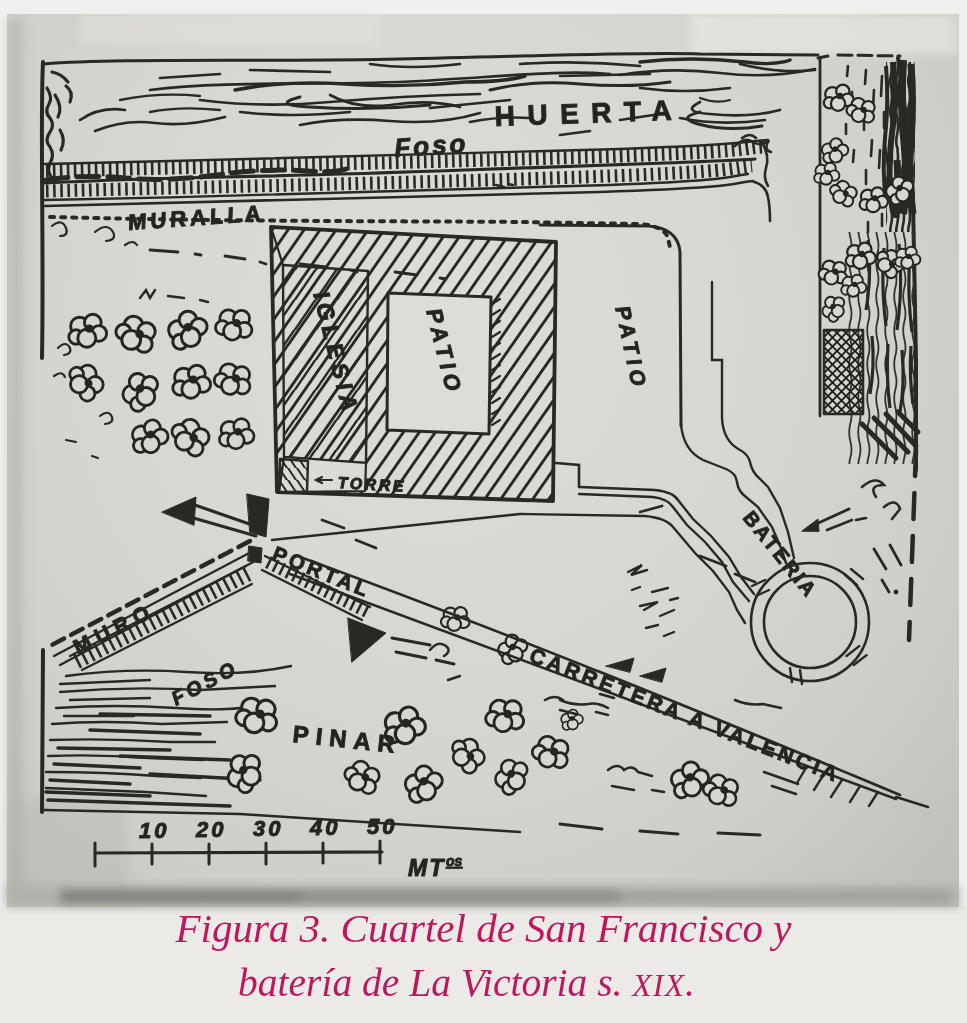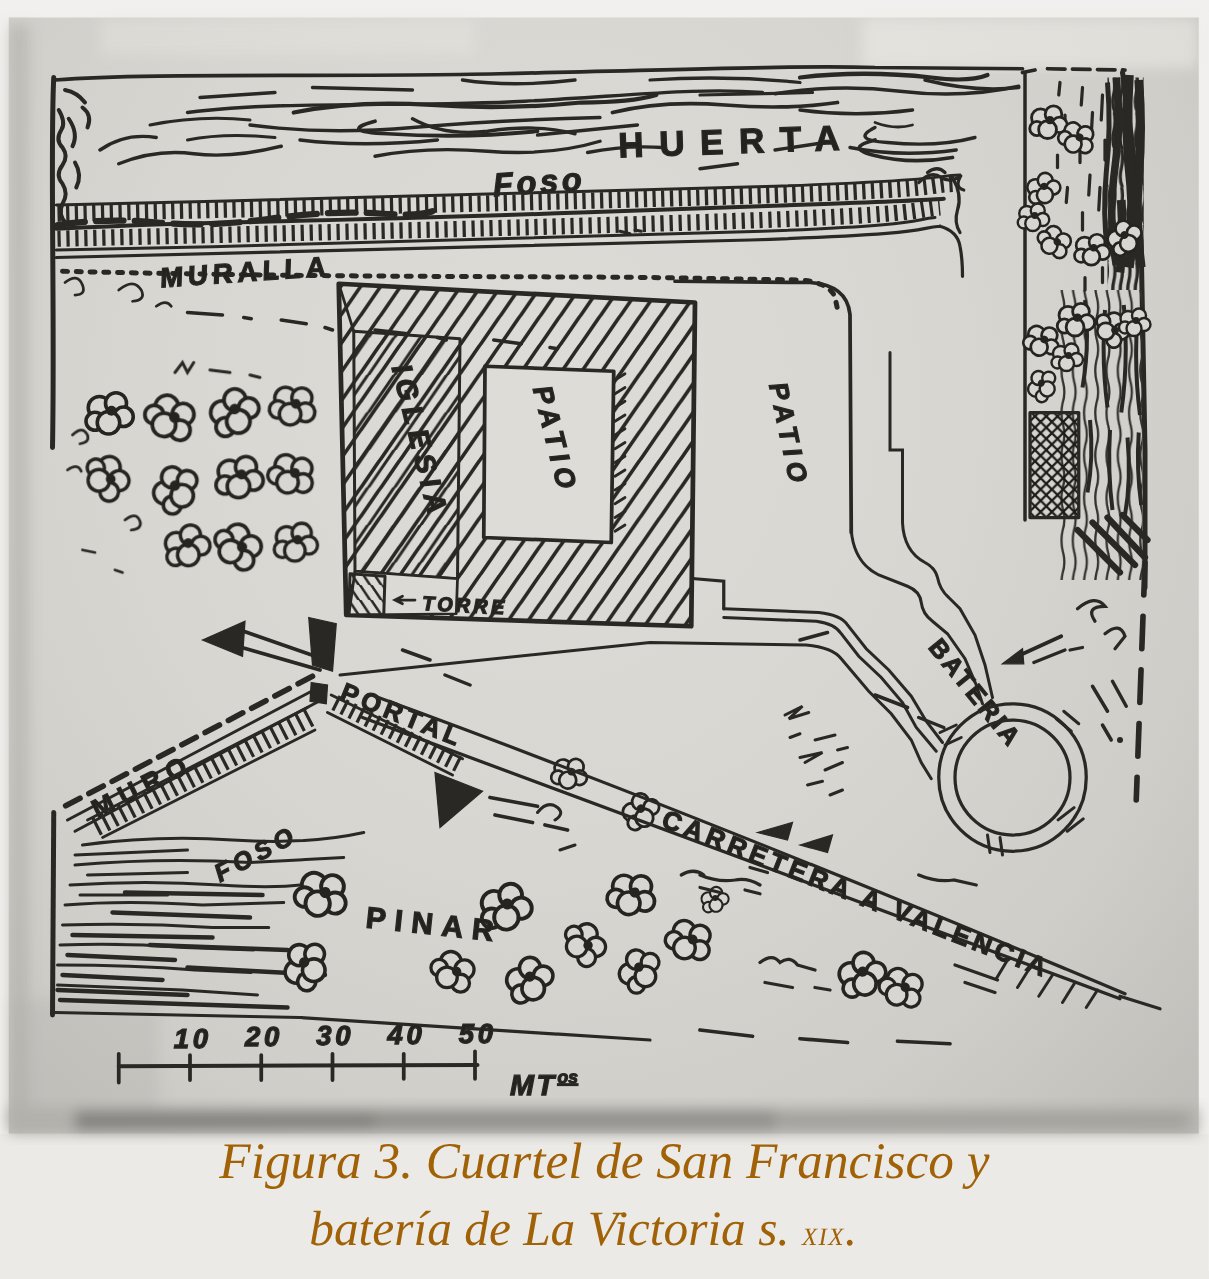--- a/index.html
+++ b/index.html
@@ -1,25 +1,25 @@
 <!DOCTYPE html>
 <html><head>
 <meta charset="utf-8">
 <style>
   html,body{margin:0;padding:0;}
   body{width:967px;height:1023px;position:relative;background:#f1f0ee;overflow:hidden;
        font-family:"Liberation Sans", sans-serif;}
   #photo{position:absolute;left:7px;top:14px;width:952px;height:893px;
          background:radial-gradient(ellipse at 45% 35%, #dedcd7 0%, #d8d6d1 45%, #cfcdc8 75%, #c1bfba 96%);}
   #capbg{position:absolute;left:0;top:907px;width:967px;height:116px;background:#eceae7;}
-  #cap1,#cap2{position:absolute;width:967px;text-align:center;color:#a16207;
+  #cap1,#cap2{position:absolute;width:967px;text-align:center;color:#be185d;
       font-family:"Liberation Serif", serif;font-style:italic;}
   #cap1{top:904px;font-size:41px;}
   #cap2{top:960px;font-size:39.5px;transform:translateX(-17px);}
-  .sc{font-style:italic;font-size:20px;letter-spacing:1px;}
+  .sc{font-style:italic;font-size:32px;letter-spacing:1px;}
   svg{position:absolute;left:0;top:0;}
   text{fill:#24221f;}
 </style>
 </head>
 <body>
 
 <div id="photo"></div>
 
 <div id="capbg"></div>
 <svg width="967" height="1023" viewBox="0 0 967 1023">

